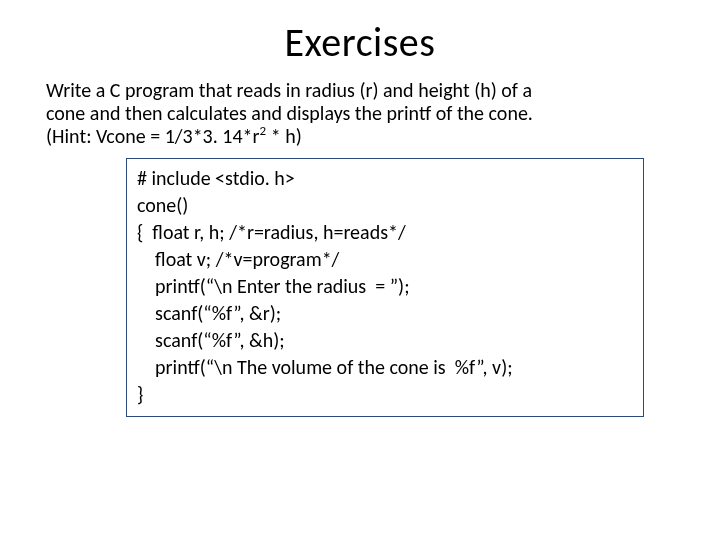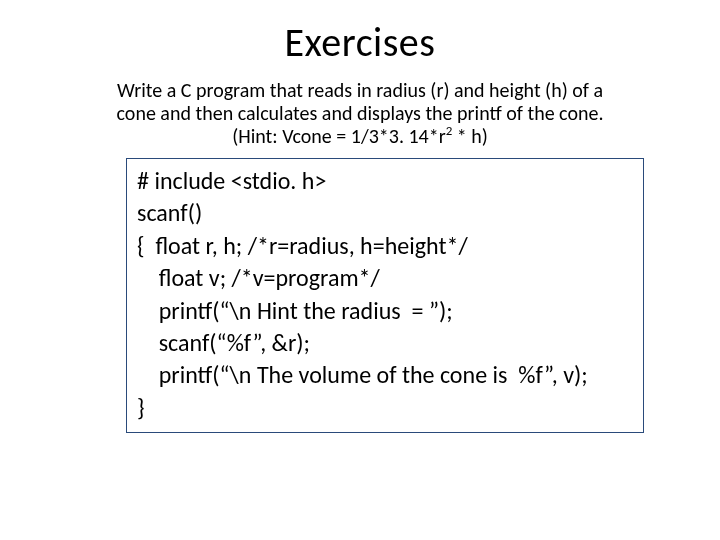--- a/index.html
+++ b/index.html
@@ -21,28 +21,27 @@
     font-size: 40px;
     text-align: center;
     margin: 0 0 6px 0;
     font-weight: 400;
     letter-spacing: 0.5px;
   }
   .prompt {
     font-size: 20px;
     line-height: 1.15;
     margin: 12px 0 10px 0;
-    text-align: center;
   }
   .codebox {
     border: 1px solid #2a4a7a;
     padding: 6px 10px 8px 10px;
     margin-left: 80px;
     margin-right: 30px;
-    font-size: 24px;
+    font-size: 20px;
     line-height: 1.35;
     font-family: Calibri, "Segoe UI", Arial, sans-serif;
   }
   .codebox div { white-space: pre; }
   sup.small { font-size: 0.65em; vertical-align: super; line-height: 0; }
 </style>
 </head>
 <body>
 
 <div class="slide">
@@ -50,22 +49,23 @@
   <h1 class="title">Exercises</h1>
 
   <p class="prompt">
     <span>Write a C program that reads in radius (r) and height (h) of a</span><br>
     <span>cone and then calculates and displays the printf of the cone.</span><br>
     <span>(Hint: Vcone = 1/3*3. 14*r</span><sup class="small">2</sup><span> * h)</span>
   </p>
 
   <div class="codebox">
     <div># include &lt;stdio. h&gt;</div>
-    <div>scanf()</div>
-    <div>{  float r, h; /*r=radius, h=height*/</div>
+    <div>cone()</div>
+    <div>{  float r, h; /*r=radius, h=reads*/</div>
     <div>    float v; /*v=program*/</div>
-    <div>    printf(“\n Hint the radius  = ”);</div>
+    <div>    printf(“\n Enter the radius  = ”);</div>
     <div>    scanf(“%f”, &amp;r);</div>
+    <div>    scanf(“%f”, &amp;h);</div>
     <div>    printf(“\n The volume of the cone is  %f”, v);</div>
     <div>}</div>
   </div>
 
 </div>
 
 </body></html>

